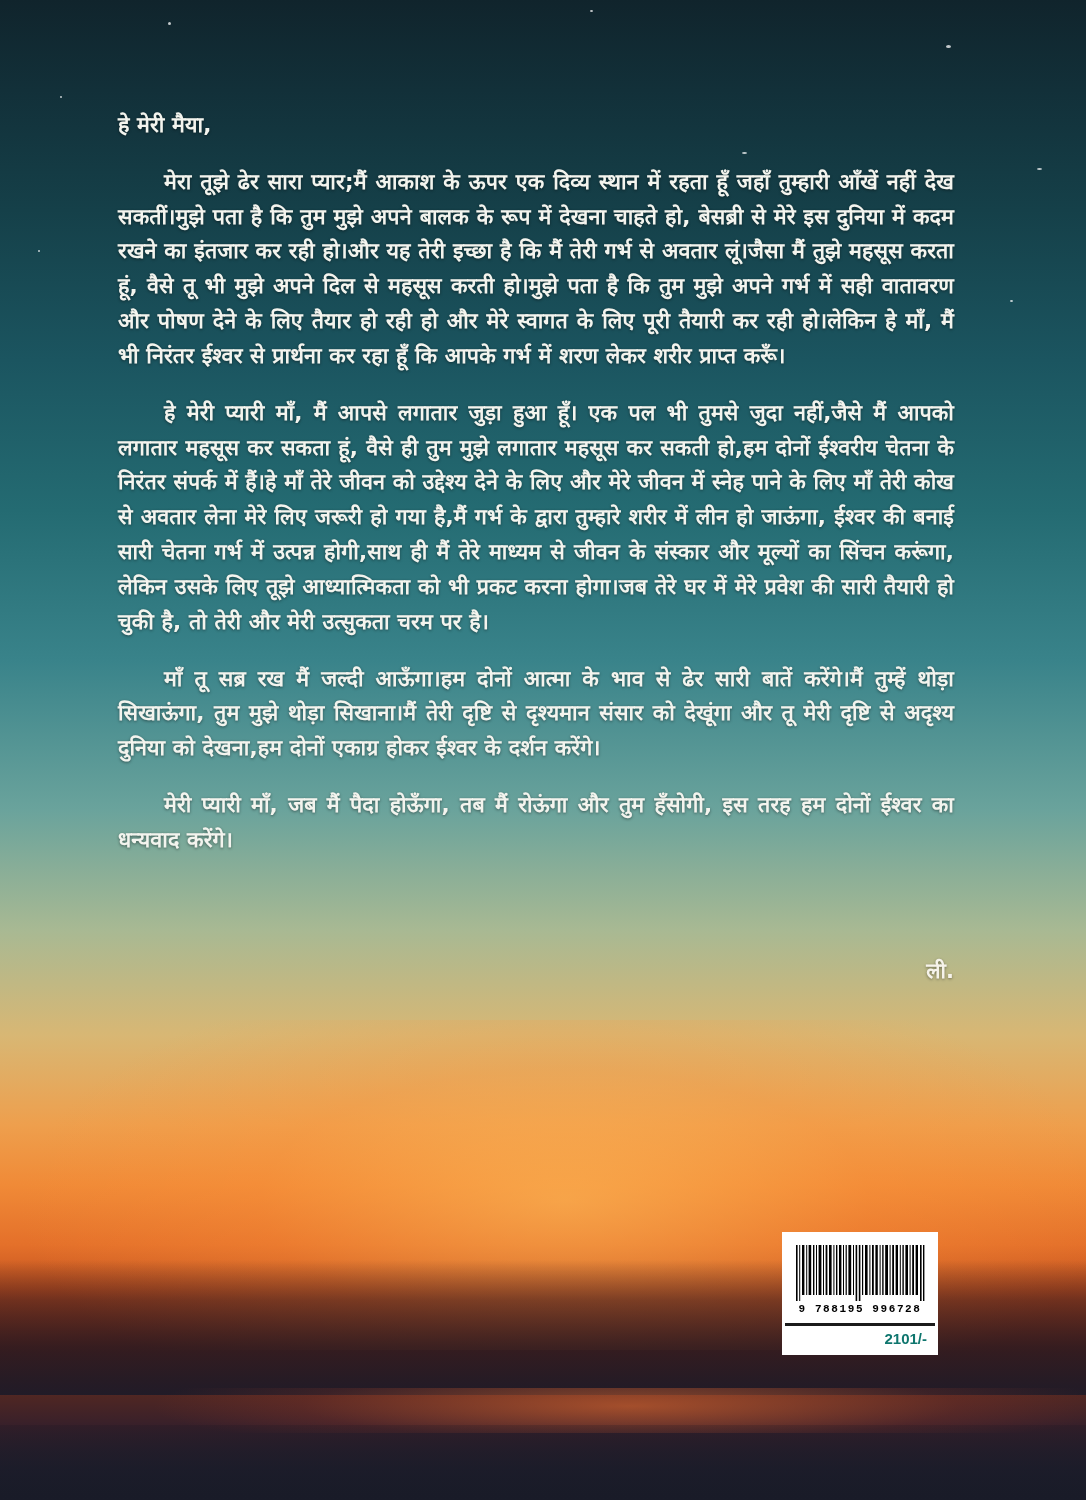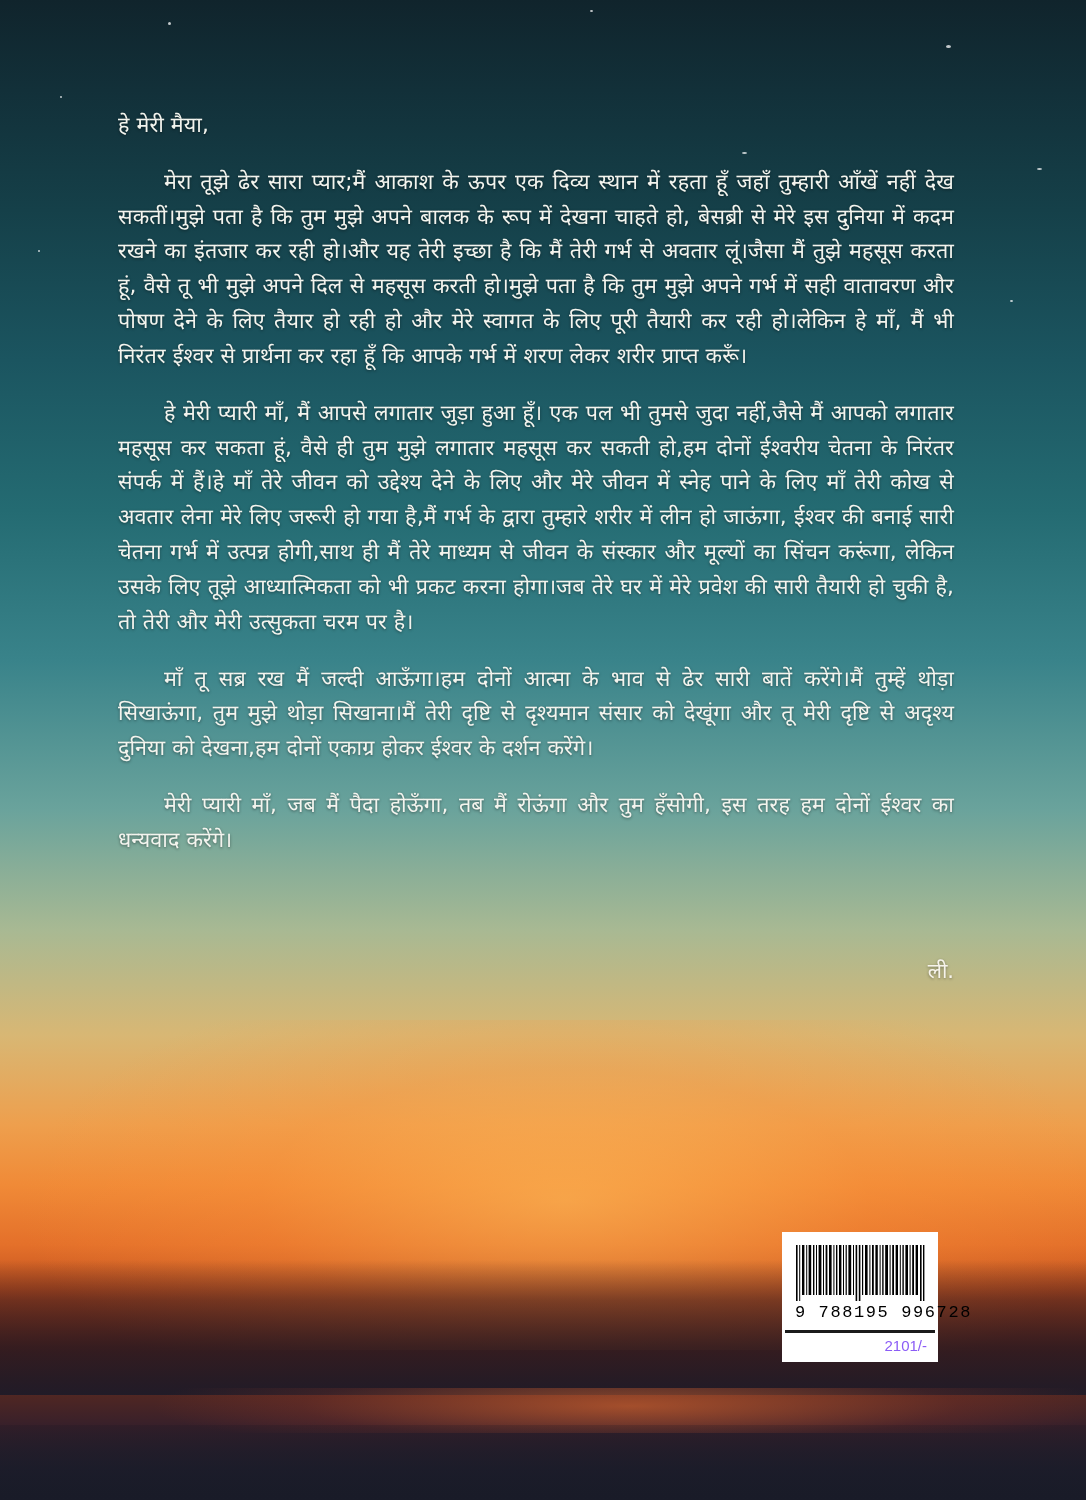--- a/index.html
+++ b/index.html
@@ -11,20 +11,21 @@
   body {
     font-family: "Liberation Sans", sans-serif;
   }
 
   .cover {
     position: relative;
     width: 1086px;
     height: 1500px;
     overflow: hidden;
     background: #16313a;
+    font-weight: bold;
   }
 
   
   .sky {
     position: absolute;
     inset: 0;
     background:
       linear-gradient(to bottom,
         #10242c 0%,
         #123039 6%,
@@ -156,34 +157,34 @@
     background: #ffffff;
     padding: 10px 10px 2px 10px;
   }
   .bars {
     height: 56px;
     width: 100%;
     display: block;
   }
   .barcode-digits {
     font-family: "Liberation Mono", monospace;
-    font-size: 17px;
+    font-size: 11px;
     color: #000;
     letter-spacing: 1.6px;
     text-align: center;
     padding: 2px 0 6px 0;
     white-space: nowrap;
   }
   .price-bar {
     background: #ffffff;
     border-top: 3px solid #1b1b1b;
     text-align: right;
     font-family: "Liberation Sans", sans-serif;
     font-size: 15px;
-    color: #8b5cf6;
+    color: #0f766e;
     padding: 4px 8px 5px 0;
   }
 </style>
 </head>
 <body>
 
 <div class="cover">
 
   <div class="sky"></div>
   <div class="glow"></div>

